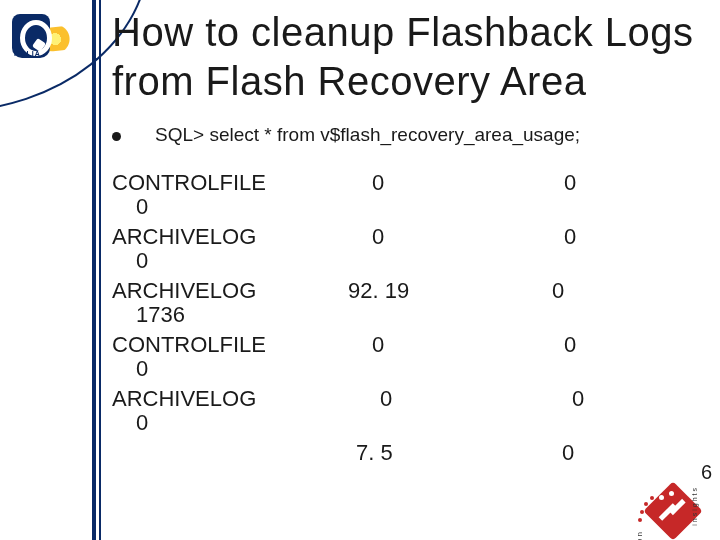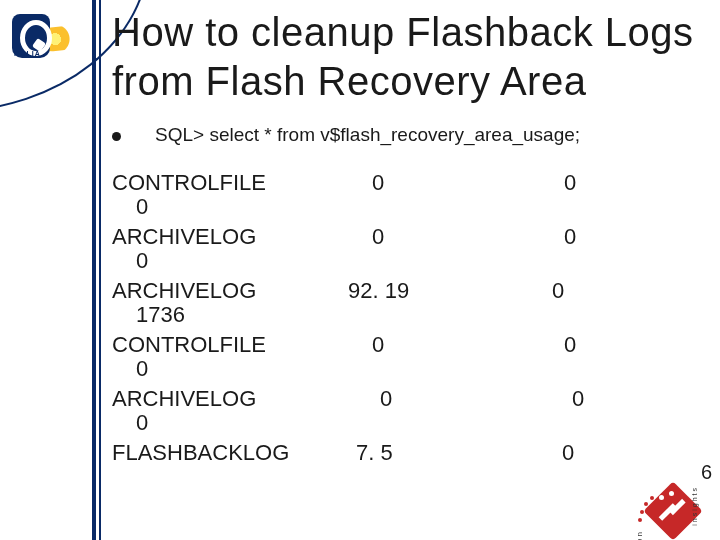--- a/index.html
+++ b/index.html
@@ -87,21 +87,20 @@
           <span class="c-v1" style="left: 260px;">0</span>
           <span class="c-v2" style="left: 452px;">0</span>
         </div>
         <div class="trow">
           <span class="c-name">ARCHIVELOG</span>
           <span class="c-sub">0</span>
           <span class="c-v1" style="left: 268px;">0</span>
           <span class="c-v2" style="left: 460px;">0</span>
         </div>
         <div class="trow last">
-          <span class="c-name">FLASHBACKLOG</span>
           <span class="c-v1" style="left: 244px;">7. 5</span>
           <span class="c-v2" style="left: 450px;">0</span>
         </div>
       </div>
   </div>
 
   <div class="pagenum">6</div>
 
   <div class="ii-logo">
     <div class="ii-block"></div>

